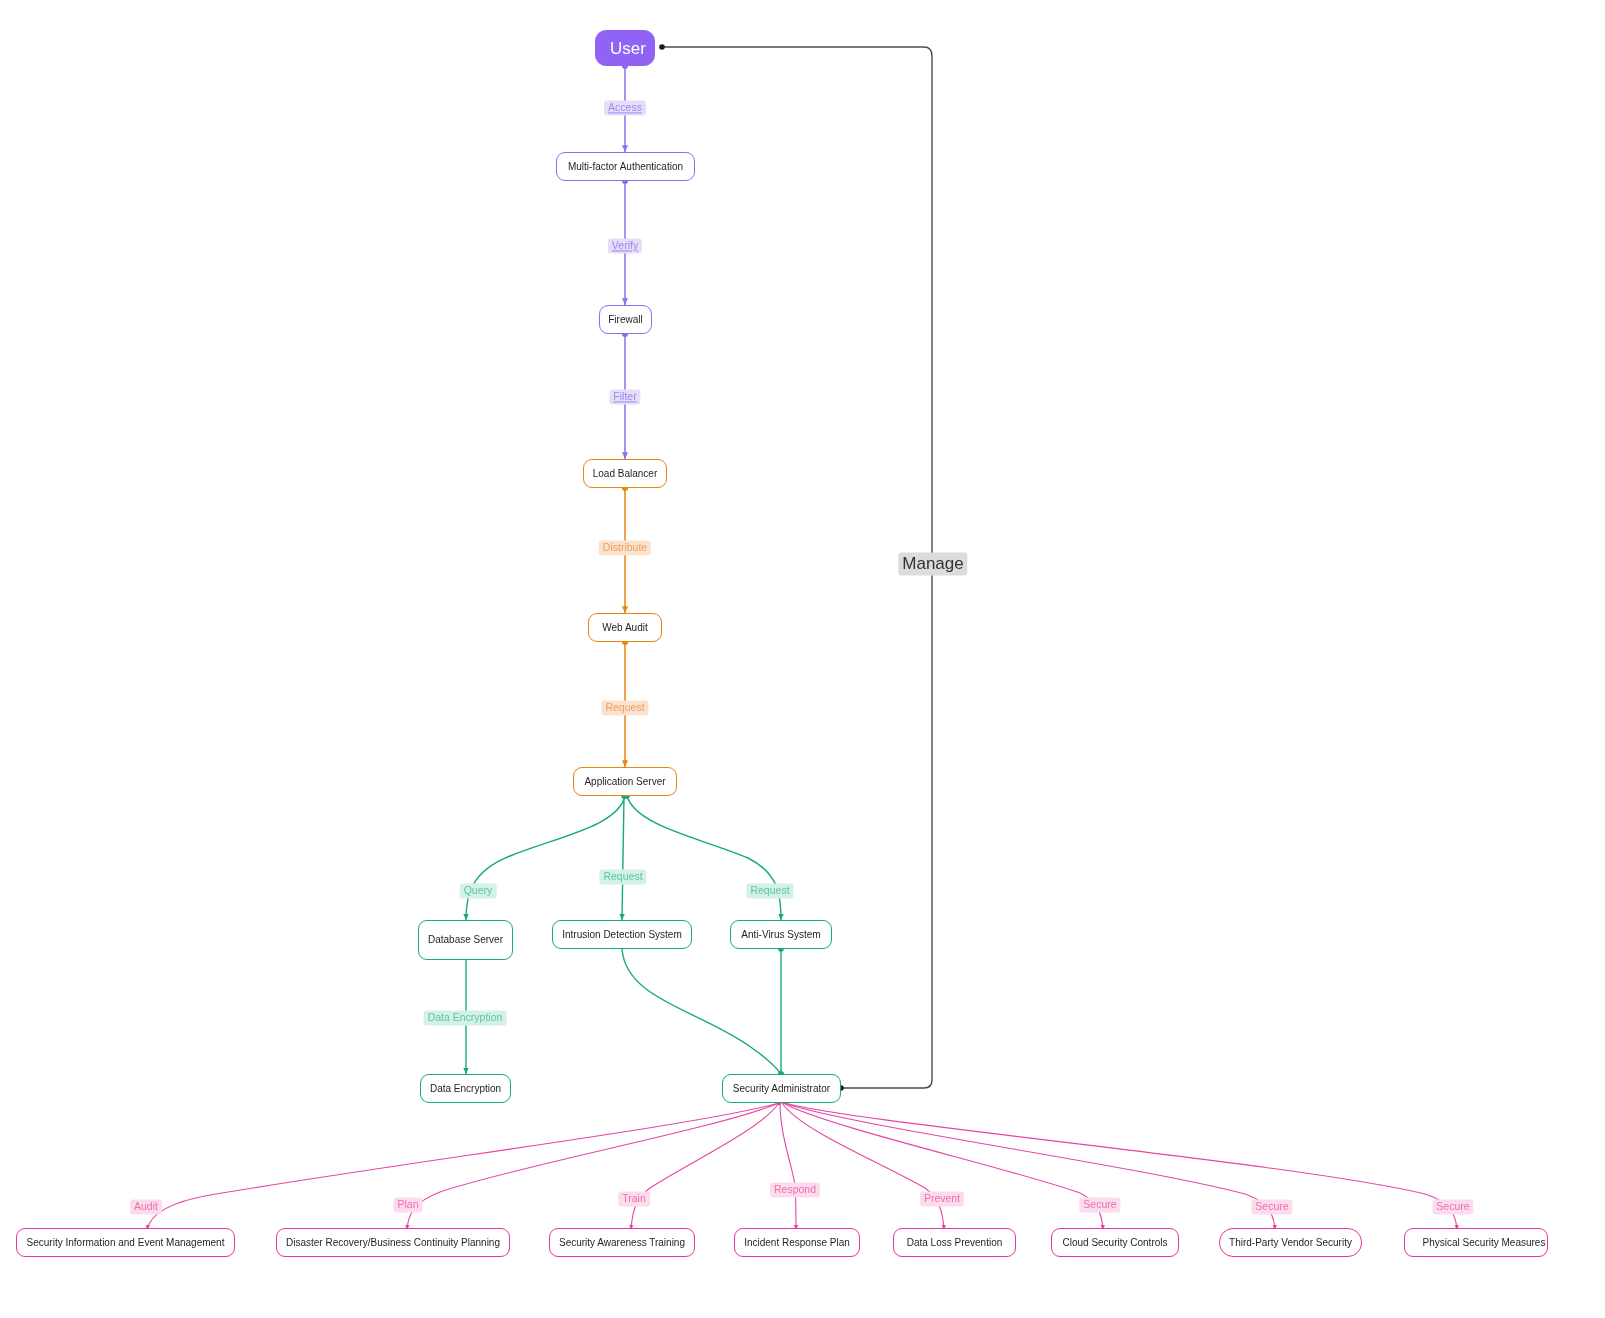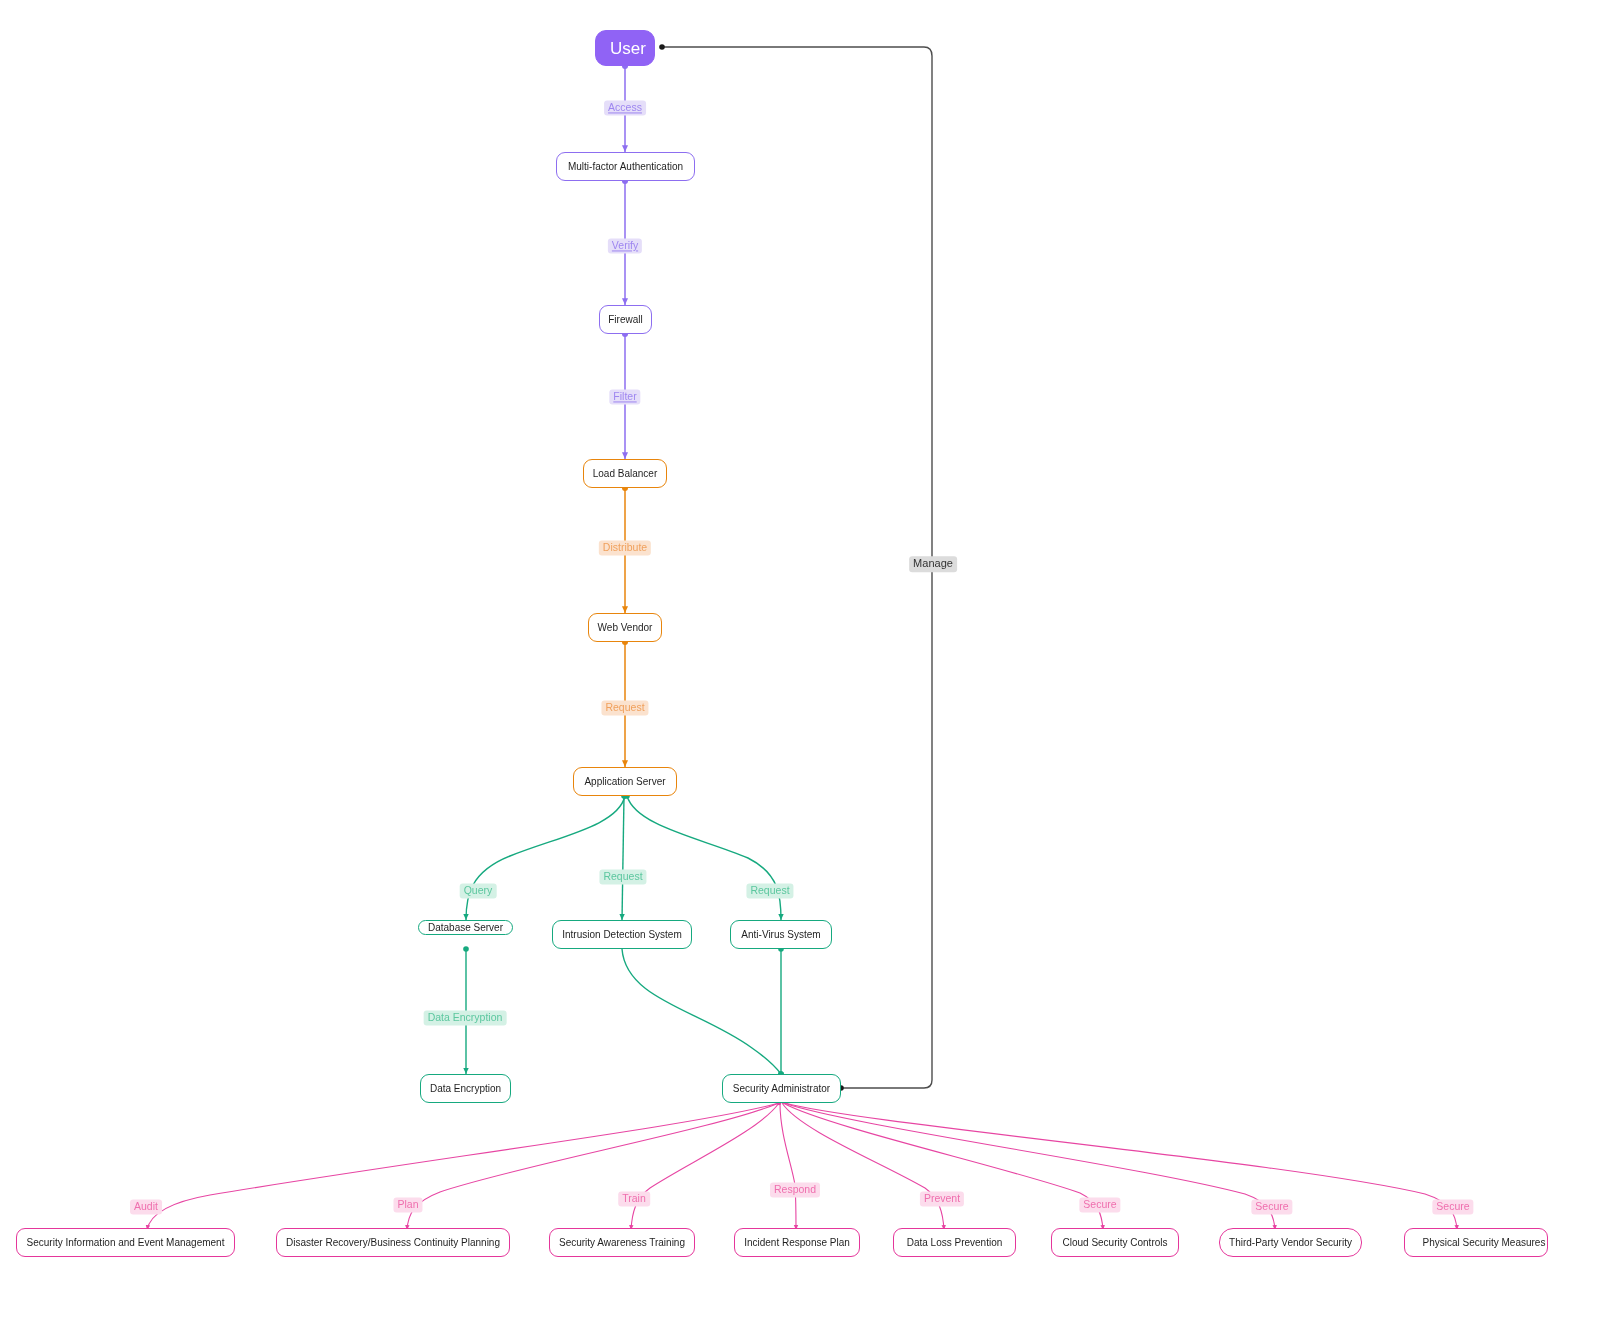--- a/index.html
+++ b/index.html
@@ -55,21 +55,21 @@
     font-size: 10.5px;
     padding: 1px 4px;
     border-radius: 3px;
     white-space: nowrap;
     line-height: 1.25;
   }
   .el-purple { color: #9e86f0; background: #e5def9; text-decoration: underline; }
   .el-orange { color: #f0a05c; background: #fbe2ce; }
   .el-green  { color: #5cc79f; background: #d4f1e5; }
   .el-pink   { color: #ef6fae; background: #fcdcec; }
-  .el-gray   { color: #333333; background: #dcdcdc; font-size: 11px; }
+  .el-gray   { color: #333333; background: #dcdcdc; font-size: 17px; }
 </style>
 </head>
 <body>
 
 <div id="canvas">
 
   <svg id="edge-layer" viewBox="0 0 1605 1318" xmlns="http://www.w3.org/2000/svg">
     <defs>
       <marker id="ah-purple" viewBox="0 0 10 10" refX="9" refY="5" markerWidth="5" markerHeight="5" orient="auto-start-reverse">
         <path d="M0,1 L9,5 L0,9 z" fill="#8d6ef0"></path>
@@ -140,26 +140,26 @@
   <div class="node purple" style="left:556px;top:152px;width:139px;height:29px;">
     <span>Multi-factor Authentication</span>
   </div>
   <div class="node purple" style="left:599px;top:305px;width:53px;height:29px;">
     <span>Firewall</span>
   </div>
   <div class="node orange" style="left:583px;top:459px;width:84px;height:29px;">
     <span>Load Balancer</span>
   </div>
   <div class="node orange" style="left:588px;top:613px;width:74px;height:29px;">
-    <span>Web Vendor</span>
+    <span>Web Audit</span>
   </div>
   <div class="node orange" style="left:573px;top:767px;width:104px;height:29px;">
     <span>Application Server</span>
   </div>
-  <div class="node green" style="left:418px;top:920px;width:95px;height:15px;justify-content:center;">
+  <div class="node green" style="left:418px;top:920px;width:95px;height:40px;justify-content:center;">
     <span>Database Server</span>
   </div>
   <div class="node green" style="left:552px;top:920px;width:140px;height:29px;">
     <span>Intrusion Detection System</span>
   </div>
   <div class="node green" style="left:730px;top:920px;width:102px;height:29px;">
     <span>Anti-Virus System</span>
   </div>
   <div class="node green" style="left:420px;top:1074px;width:91px;height:29px;">
     <span>Data Encryption</span>

